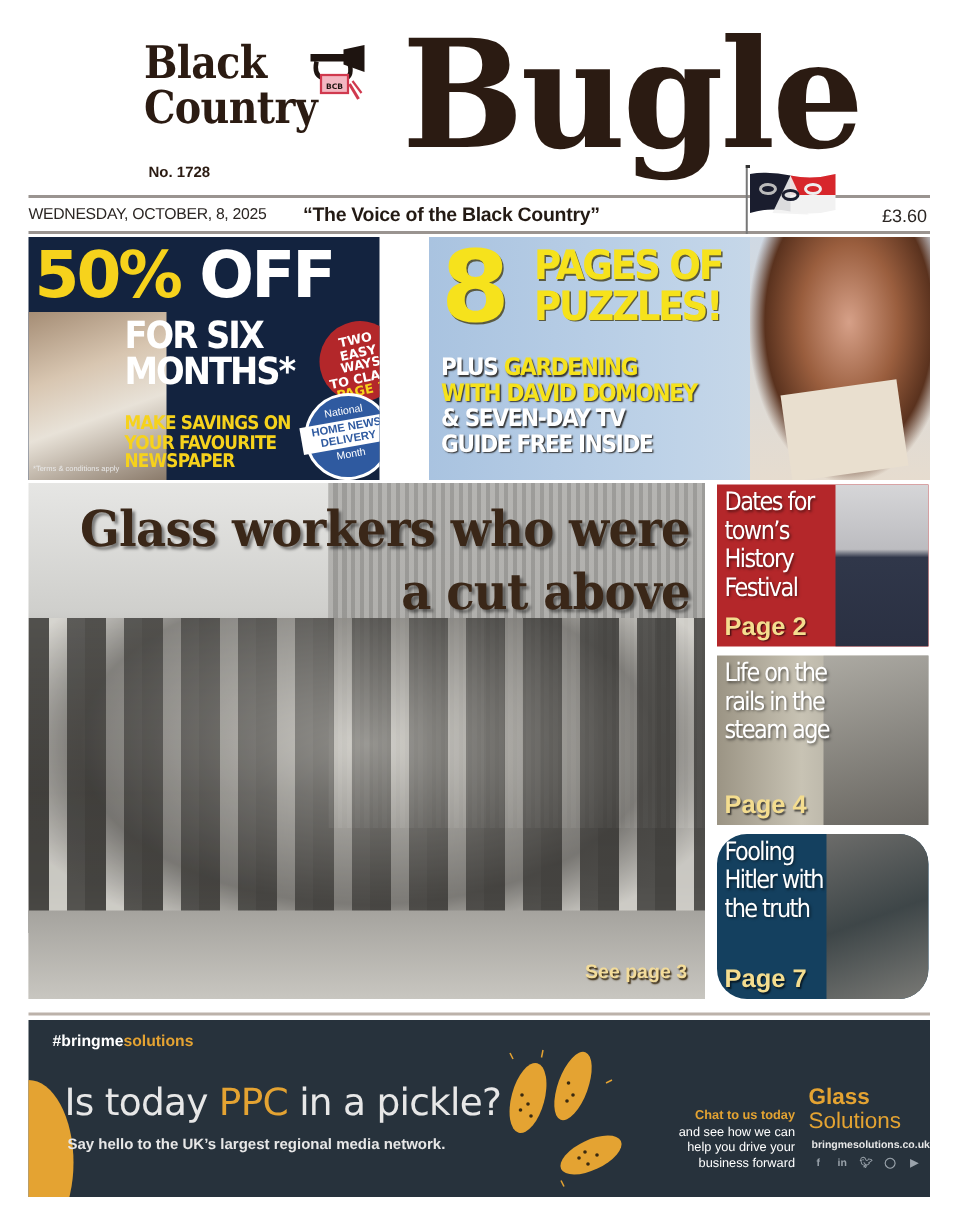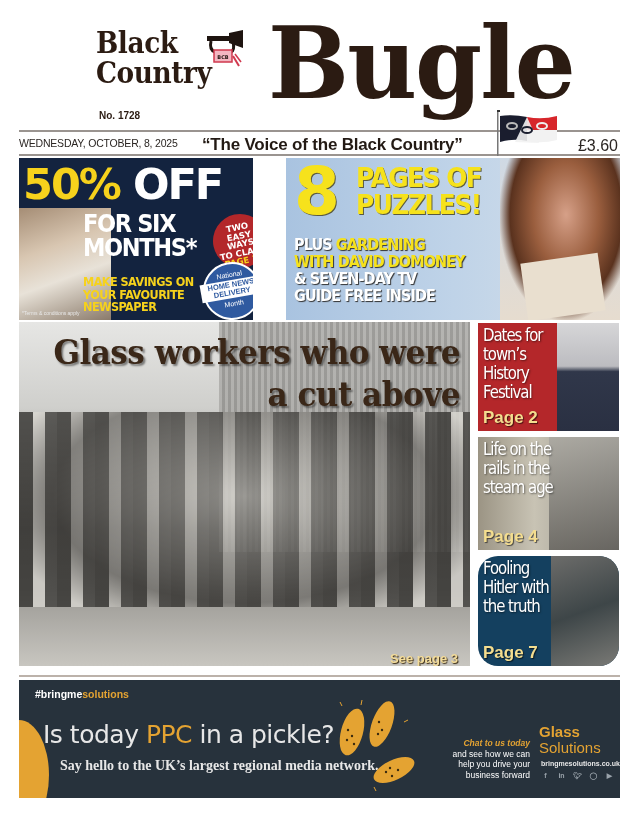--- a/index.html
+++ b/index.html
@@ -11,22 +11,22 @@
   .bc-title { position: absolute; left: 96px; top: 28px; font-family: "DejaVu Serif", serif; font-weight: bold; font-size: 30px; line-height: 30px; color: #2b1b12; letter-spacing: -0.5px; transform: scaleX(0.88); transform-origin: left top; }
   .bc-title .ln { display: block; }
   .issue-no { position: absolute; left: 99px; top: 110px; font-size: 10px; font-weight: bold; color: #2b1b12; }
   .bugle-logo { position: absolute; left: 205px; top: 30px; width: 40px; height: 38px; }
   .bugle-word { position: absolute; left: 268px; top: 8px; font-family: "DejaVu Serif", serif; font-weight: bold; font-size: 100px; line-height: 110px; color: #2b1b12; letter-spacing: -2px; transform: scaleX(0.96); transform-origin: left top; }
 
   
   .rule { position: absolute; left: 19px; width: 601px; height: 2px; background: #9a9490; }
   .dateline { position: absolute; left: 19px; top: 133px; width: 601px; height: 22px; }
   .dateline .date { position: absolute; left: 0; top: 4px; font-size: 10.5px; color: #2b2623; letter-spacing: -0.2px; }
-  .dateline .motto { position: absolute; left: 183px; top: 2px; font-size: 17px; font-weight: bold; color: #231a14; letter-spacing: -0.2px; }
-  .dateline .price { position: absolute; right: 2px; top: 4px; font-size: 16px; color: #2b2623; }
+  .dateline .motto { position: absolute; left: 183px; top: 2px; font-size: 13px; font-weight: bold; color: #231a14; letter-spacing: -0.2px; }
+  .dateline .price { position: absolute; right: 2px; top: 4px; font-size: 12px; color: #2b2623; }
   .flag { position: absolute; left: 497px; top: 110px; width: 62px; height: 46px; }
 
   
   .promo-left { position: absolute; left: 19px; top: 158px; width: 234px; height: 162px; background: #13233f; overflow: hidden; }
   .promo-left .photo { position: absolute; left: 0; top: 50px; width: 92px; height: 112px; background: linear-gradient(160deg, #a58d75 0%, #d8c6b1 35%, #e8e2d8 60%, #8a7a6a 100%); }
   .promo-left .big { position: absolute; left: 4px; top: 2px; font-family: "DejaVu Sans", sans-serif; font-weight: bold; font-size: 43px; line-height: 48px; letter-spacing: -2px; }
   .promo-left .big .y { color: #f6d21c; }
   .promo-left .big .w { color: #ffffff; }
   .promo-left .six { position: absolute; left: 64px; top: 54px; font-family: "DejaVu Sans", sans-serif; font-weight: bold; font-size: 25px; line-height: 24px; color: #ffffff; letter-spacing: -1.5px; transform: scaleX(0.9); transform-origin: left top; }
   .promo-left .save { position: absolute; left: 64px; top: 118px; font-family: "DejaVu Sans", sans-serif; font-weight: bold; font-size: 12.5px; line-height: 12.5px; color: #f6d21c; letter-spacing: -0.6px; transform: scaleX(0.9); transform-origin: left top; }
@@ -43,21 +43,21 @@
   .promo-right .pages { position: absolute; left: 70px; top: 6px; font-family: "DejaVu Sans", sans-serif; font-weight: bold; font-size: 27px; line-height: 27px; color: #f6e21c; letter-spacing: -1.6px; text-shadow: 1px 1px 0 #5a5a40; transform: scaleX(0.92); transform-origin: left top; }
   .promo-right .plus { position: absolute; left: 8px; top: 78px; font-family: "DejaVu Sans", sans-serif; font-weight: bold; font-size: 16px; line-height: 17px; color: #ffffff; letter-spacing: -1px; text-shadow: 1px 1px 1px #333; transform: scaleX(0.9); transform-origin: left top; }
   .promo-right .plus .y { color: #f6e21c; }
 
   
   .lead { position: absolute; left: 19px; top: 322px; width: 451px; height: 344px; overflow: hidden; background: linear-gradient(180deg, #e6e6e4 0%, #cfcfcc 25%, #8d8c89 45%, #5b5a58 60%, #777673 78%, #b5b3ad 90%, #c9c7c1 100%); }
   .lead .shed { position: absolute; left: 200px; top: 0; width: 251px; height: 230px; background: repeating-linear-gradient(90deg, #a9a8a5 0 3px, #8b8a87 3px 6px); opacity: 0.8; }
   .lead .crowd { position: absolute; left: 0; top: 90px; width: 451px; height: 210px; background: radial-gradient(ellipse at 50% 40%, rgba(220,218,212,0.55) 0%, rgba(60,58,55,0.6) 60%, rgba(60,58,55,0) 80%), repeating-linear-gradient(90deg, #3c3b38 0 14px, #d9d7d1 14px 26px, #4a4946 26px 38px); opacity: 0.85; }
   .lead .ground { position: absolute; left: 0; top: 285px; width: 451px; height: 59px; background: linear-gradient(180deg, #a5a39e, #c8c6c0); }
   .lead .headline { position: absolute; right: 10px; top: 10px; width: 440px; text-align: right; font-family: "DejaVu Serif", serif; font-weight: bold; font-size: 33px; line-height: 42px; color: #3a2718; letter-spacing: -0.5px; text-shadow: 2px 2px 2px rgba(0,0,0,0.45); transform: scaleX(0.94); transform-origin: right top; }
-  .lead .seepage { position: absolute; right: 12px; bottom: 0; font-size: 13px; font-weight: bold; color: #f3dc9a; text-shadow: 1px 1px 1px #3a2a10; margin-left: 18px; }
+  .lead .seepage { position: absolute; right: 12px; bottom: 11px; font-size: 13px; font-weight: bold; color: #f3dc9a; text-shadow: 1px 1px 1px #3a2a10; margin-left: 18px; }
 
   
   .side { position: absolute; left: 478px; width: 141px; overflow: hidden; }
   .side .pic { position: absolute; top: 0; right: 0; height: 100%; }
   .side .title { position: absolute; left: 5px; top: 3px; font-family: "DejaVu Sans", sans-serif; font-size: 17px; line-height: 19px; color: #ffffff; letter-spacing: -1.2px; transform: scaleX(0.88); transform-origin: left top; text-shadow: 1px 1px 2px rgba(0,0,0,0.5); }
   .side .page { position: absolute; left: 5px; bottom: 3px; font-size: 17px; font-weight: bold; color: #f4dd8f; text-shadow: 1px 1px 1px rgba(0,0,0,0.6); }
   .s1 { top: 323px; height: 108px; background: #b4272a; }
   .s1 .pic { width: 62px; background: linear-gradient(180deg, #d6d6d8 0%, #bcbcc0 40%, #30374a 45%, #2a3042 100%); }
   .s2 { top: 437px; height: 113px; background: linear-gradient(90deg, #9b9484 0%, #c8c3b4 40%, #8e8b84 100%); }
   .s2 .pic { width: 70px; background: linear-gradient(180deg, #a8a6a0, #5e5c58); opacity: 0.8; }
@@ -65,24 +65,24 @@
   .s3 .pic { width: 68px; background: linear-gradient(160deg, #6c6c6a 0%, #3e4648 50%, #7a7a76 100%); }
 
   
   .divider { position: absolute; left: 19px; top: 675px; width: 601px; height: 2px; background: #bcb2aa; }
   .ad { position: absolute; left: 19px; top: 680px; width: 601px; height: 118px; background: #27323c; overflow: hidden; }
   .ad .blob { position: absolute; left: -30px; top: 40px; width: 60px; height: 110px; border-radius: 50%; background: #e4a332; }
   .ad .hashtag { position: absolute; left: 16px; top: 8px; font-size: 10.5px; font-weight: bold; color: #ffffff; }
   .ad .hashtag .o { color: #e4a332; }
   .ad .headline { position: absolute; left: 24px; top: 40px; font-family: "DejaVu Sans", sans-serif; font-size: 25px; line-height: 30px; color: #e7e7e7; font-weight: normal; letter-spacing: -0.5px; }
   .ad .headline .o { color: #e4a332; }
-  .ad .sub { position: absolute; left: 41px; top: 78px; font-size: 14px; font-weight: bold; color: #e7e7e7; font-family: Liberation Serif, serif; }
+  .ad .sub { position: absolute; left: 26px; top: 78px; font-size: 10px; font-weight: bold; color: #e7e7e7; }
   .ad .pickles { position: absolute; left: 315px; top: 12px; width: 90px; height: 100px; }
   .ad .chat { position: absolute; left: 408px; top: 58px; width: 103px; text-align: right; font-size: 8.5px; line-height: 10.5px; color: #ffffff; }
-  .ad .chat .o { color: #e4a332; font-weight: bold; display: block; font-style: italic; }
+  .ad .chat .o { color: #e4a332; font-weight: bold; display: block; }
   .ad .reach { position: absolute; left: 520px; top: 44px; font-size: 15px; line-height: 15px; font-weight: bold; color: #e4a332; }
   .ad .solutions { position: absolute; left: 520px; top: 60px; font-size: 15px; line-height: 16px; color: #e4a332; }
   .ad .url { position: absolute; left: 522px; top: 80px; font-size: 7px; font-weight: bold; color: #e7e7e7; }
   .ad .social { position: absolute; left: 522px; top: 92px; display: flex; gap: 7px; }
   .ad .social span { display: inline-block; width: 9px; height: 8px; font-size: 7px; line-height: 8px; color: #9aa3ab; text-align: center; font-weight: bold; }
 </style>
 </head>
 <body>
 
 <header class="masthead">

